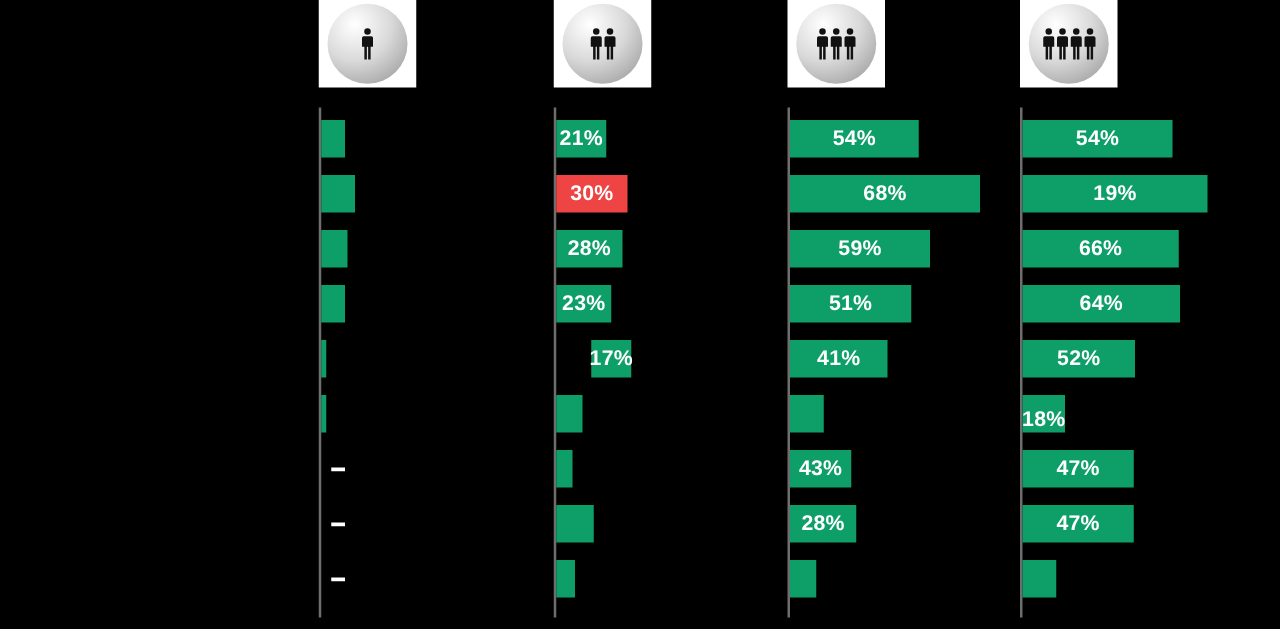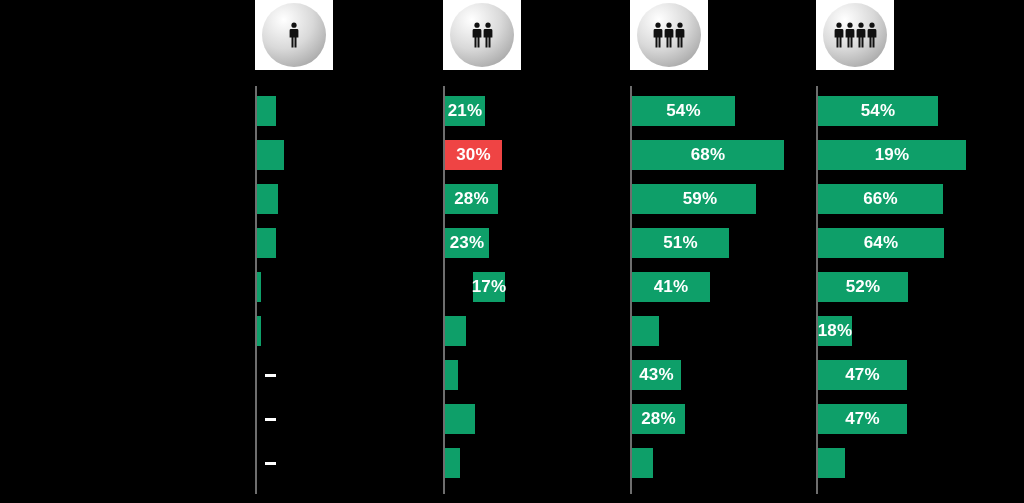--- a/index.html
+++ b/index.html
@@ -198,21 +198,21 @@
         <div class="bar" style="width: 103px; background: rgb(14, 159, 105);">
           <span class="bar-label" style="color: rgb(255, 255, 255);">54%</span>
         </div>
       </div>
       <div class="bar-row" style="left: 632px; top: 140px;">
         <div class="bar" style="width: 152px; background: rgb(14, 159, 105);">
           <span class="bar-label" style="color: rgb(255, 255, 255);">68%</span>
         </div>
       </div>
       <div class="bar-row" style="left: 632px; top: 184px;">
-        <div class="bar" style="width: 112px; background: rgb(14, 159, 105); padding-left: 12px;">
+        <div class="bar" style="width: 112px; background: rgb(14, 159, 105);">
           <span class="bar-label" style="color: rgb(255, 255, 255);">59%</span>
         </div>
       </div>
       <div class="bar-row" style="left: 632px; top: 228px;">
         <div class="bar" style="width: 97px; background: rgb(14, 159, 105);">
           <span class="bar-label" style="color: rgb(255, 255, 255);">51%</span>
         </div>
       </div>
       <div class="bar-row" style="left: 632px; top: 272px;">
         <div class="bar" style="width: 78px; background: rgb(14, 159, 105);">
@@ -277,21 +277,21 @@
         <div class="bar" style="width: 126px; background: rgb(14, 159, 105);">
           <span class="bar-label" style="color: rgb(255, 255, 255);">64%</span>
         </div>
       </div>
       <div class="bar-row" style="left: 818px; top: 272px;">
         <div class="bar" style="width: 90px; background: rgb(14, 159, 105);">
           <span class="bar-label" style="color: rgb(255, 255, 255);">52%</span>
         </div>
       </div>
       <div class="bar-row" style="left: 818px; top: 316px;">
-        <div class="bar" style="width: 34px; background: rgb(14, 159, 105);">
+        <div class="bar" style="width: 34px; background: rgb(14, 159, 105); align-items: flex-end;">
           <span class="bar-label" style="color: rgb(255, 255, 255);">18%</span>
         </div>
       </div>
       <div class="bar-row" style="left: 818px; top: 360px;">
         <div class="bar" style="width: 89px; background: rgb(14, 159, 105);">
           <span class="bar-label" style="color: rgb(255, 255, 255);">47%</span>
         </div>
       </div>
       <div class="bar-row" style="left: 818px; top: 404px;">
         <div class="bar" style="width: 89px; background: rgb(14, 159, 105);">

